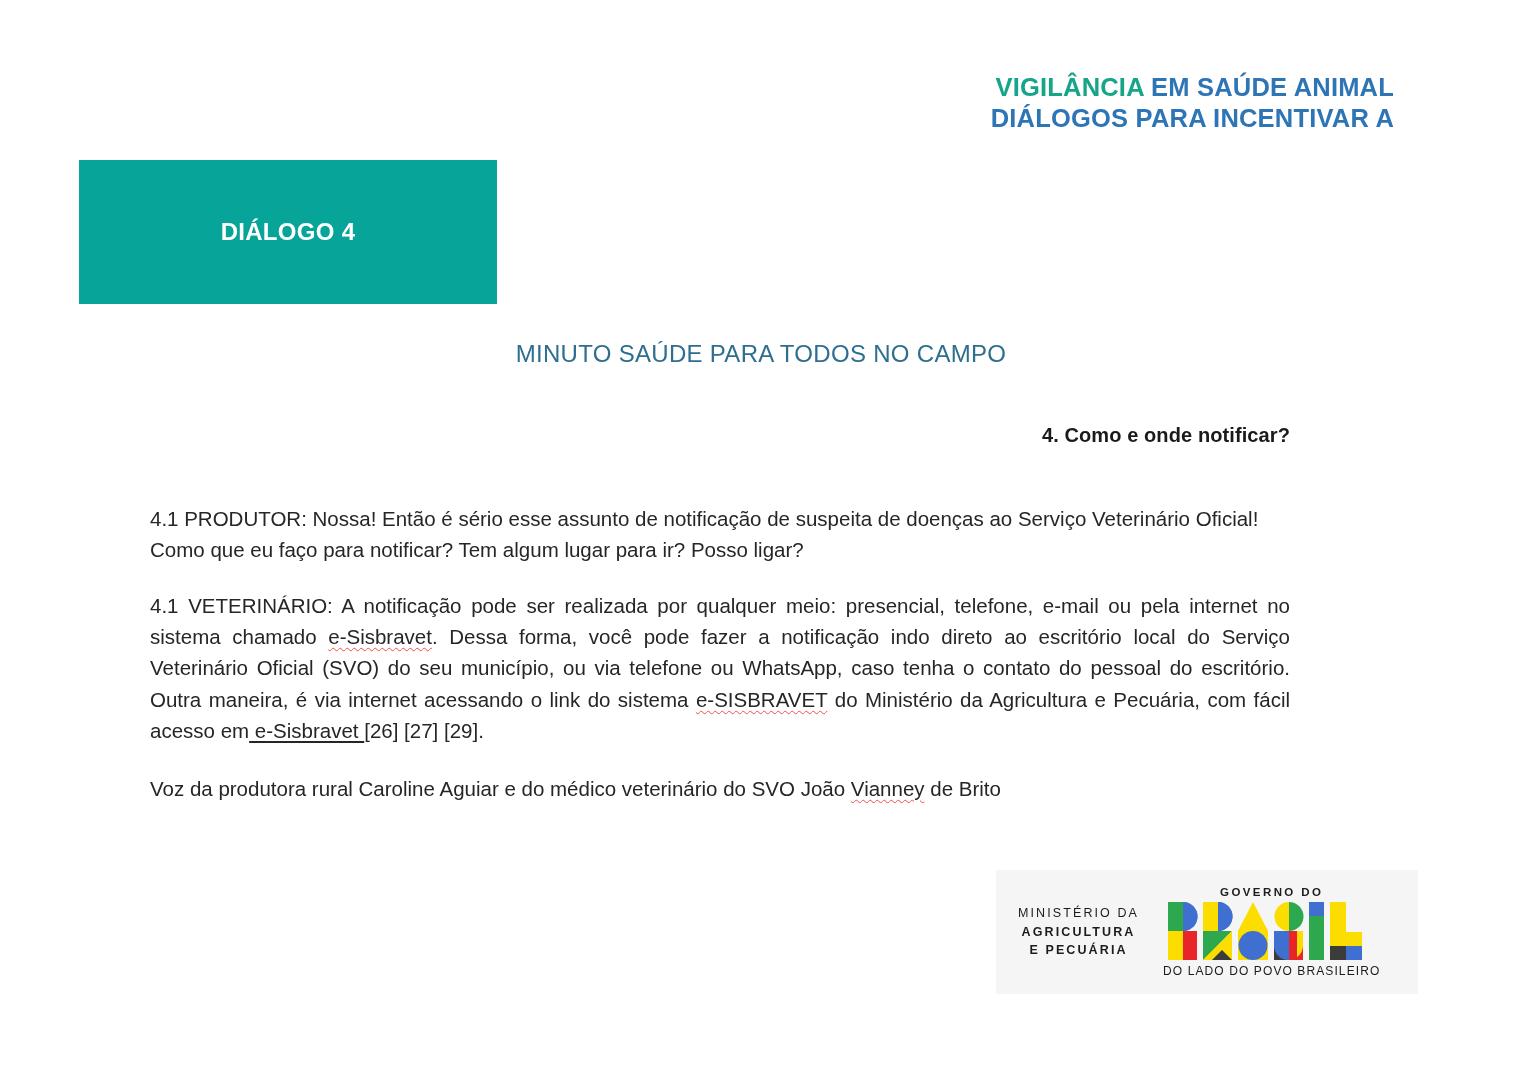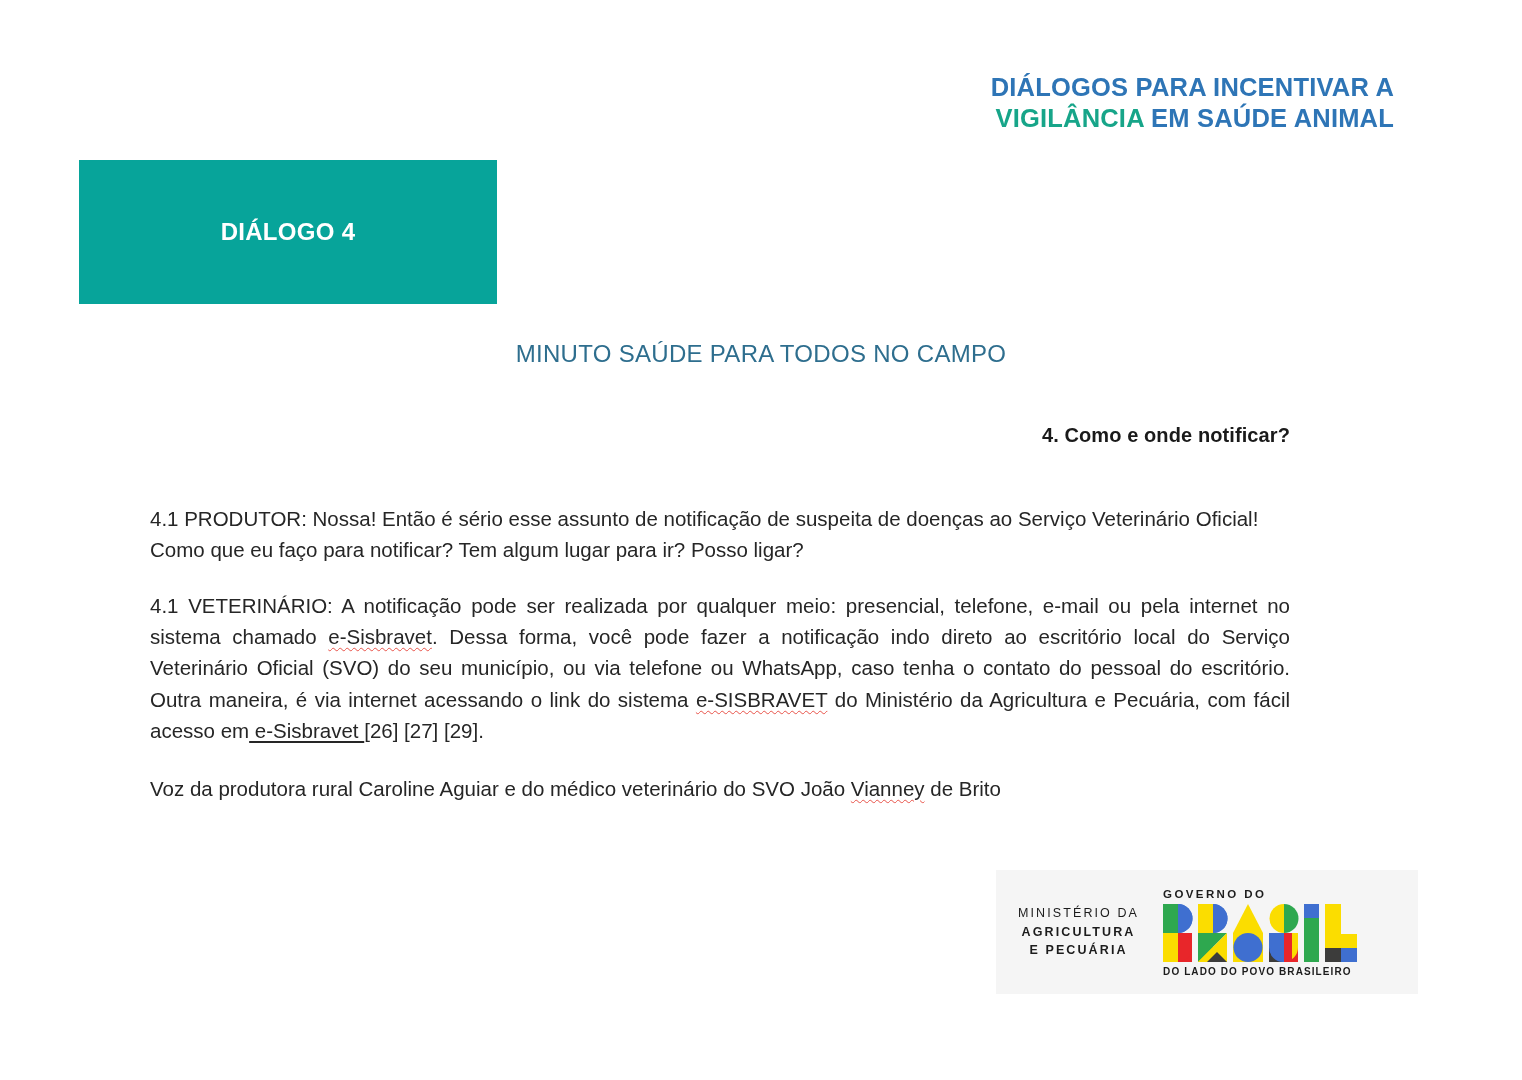--- a/index.html
+++ b/index.html
@@ -131,42 +131,43 @@
     letter-spacing: 2.1px;
     font-size: 12.5px;
   }
   .ministry-block .m-1 { font-weight: normal; }
   .ministry-block .m-2 { font-weight: bold; }
   .ministry-block .m-3 { font-weight: bold; }
 
   .brasil-block {
     display: flex;
     flex-direction: column;
+    align-items: center;
     gap: 4px;
   }
   .gov-do {
     font-size: 11.5px;
     font-weight: bold;
     letter-spacing: 2.4px;
     color: #1c1c1c;
   }
   .do-lado {
-    font-size: 10px;
-    font-weight: bold;
+    font-size: 12px;
+    font-weight: normal;
     letter-spacing: 1.1px;
     color: #1c1c1c;
   }
   .brasil-mark { display: block; }
 </style>
 </head>
 <body>
 
 <div class="brand-header">
+  <div class="brand-line"><span class="c-green">VIGILÂNCIA</span><span class="c-blue"> EM SAÚDE ANIMAL</span></div>
   <div class="brand-line c-blue">DIÁLOGOS PARA INCENTIVAR A</div>
-  <div class="brand-line"><span class="c-green">VIGILÂNCIA</span><span class="c-blue"> EM SAÚDE ANIMAL</span></div>
 </div>
 
 <div class="dialog-badge">
   <div class="badge-title">DIÁLOGO 4</div>
 </div>
 
 <div class="doc-title">MINUTO SAÚDE PARA TODOS NO CAMPO</div>
 
 <div class="content">
 

